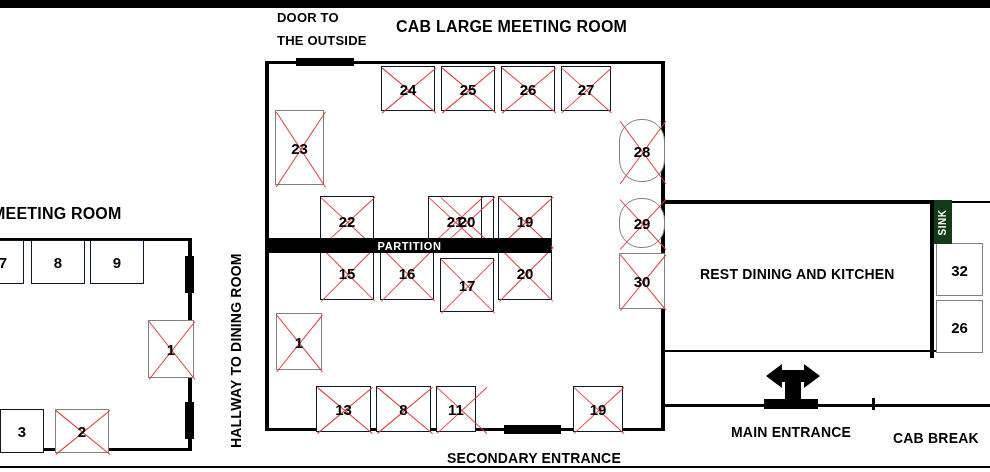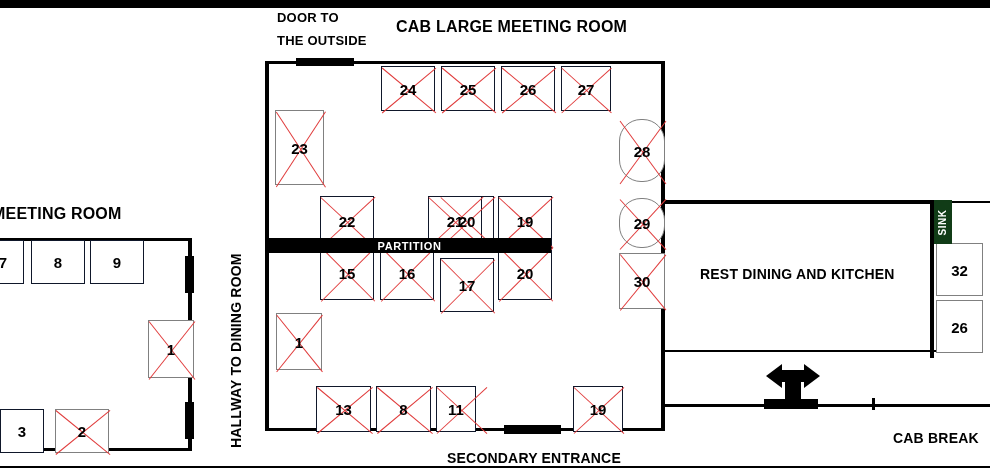--- a/index.html
+++ b/index.html
@@ -84,20 +84,21 @@
   <div class="thinline" style="left:661px;top:404px;width:110px;height:3px;"></div>
   <div class="thinline" style="left:810px;top:404px;width:180px;height:3px;"></div>
   <div class="wall" style="left:872px;top:398px;width:3px;height:12px;"></div>
   <div class="bar" style="left:764px;top:399px;width:54px;height:10px;"></div>
 
   <svg id="entrance-arrow" style="left:762px;top:360px;" width="62" height="40" viewBox="0 0 62 40">
     <path d="M31 40 L31 22 L20 22 L20 28 L4 16 L20 4 L20 10 L42 10 L42 4 L58 16 L42 28 L42 22 L31 22 L39 22 L39 40 Z" fill="#000"></path>
     <rect x="23" y="20" width="16" height="20" fill="#000"></rect>
   </svg>
 
+  <div class="lbl t14" style="left:731px;top:424px;">MAIN ENTRANCE</div>
   <div class="lbl t14" style="left:893px;top:430px;">CAB BREAK</div>
 
   <div id="tables-layer">
       <div class="tbl" style="left: 148px; top: 320px; width: 46px; height: 58px;">
         <div class="xm">
           <span style="position: absolute; left: -14.0135px; top: 29px; width: 74.027px; height: 1px; background: rgb(224, 59, 59); transform: rotate(51.5819deg);"></span>
           <span style="position: absolute; left: -14.0135px; top: 29px; width: 74.027px; height: 1px; background: rgb(224, 59, 59); transform: rotate(-51.5819deg);"></span>
         </div>
         <div class="num">1</div>
       </div>

